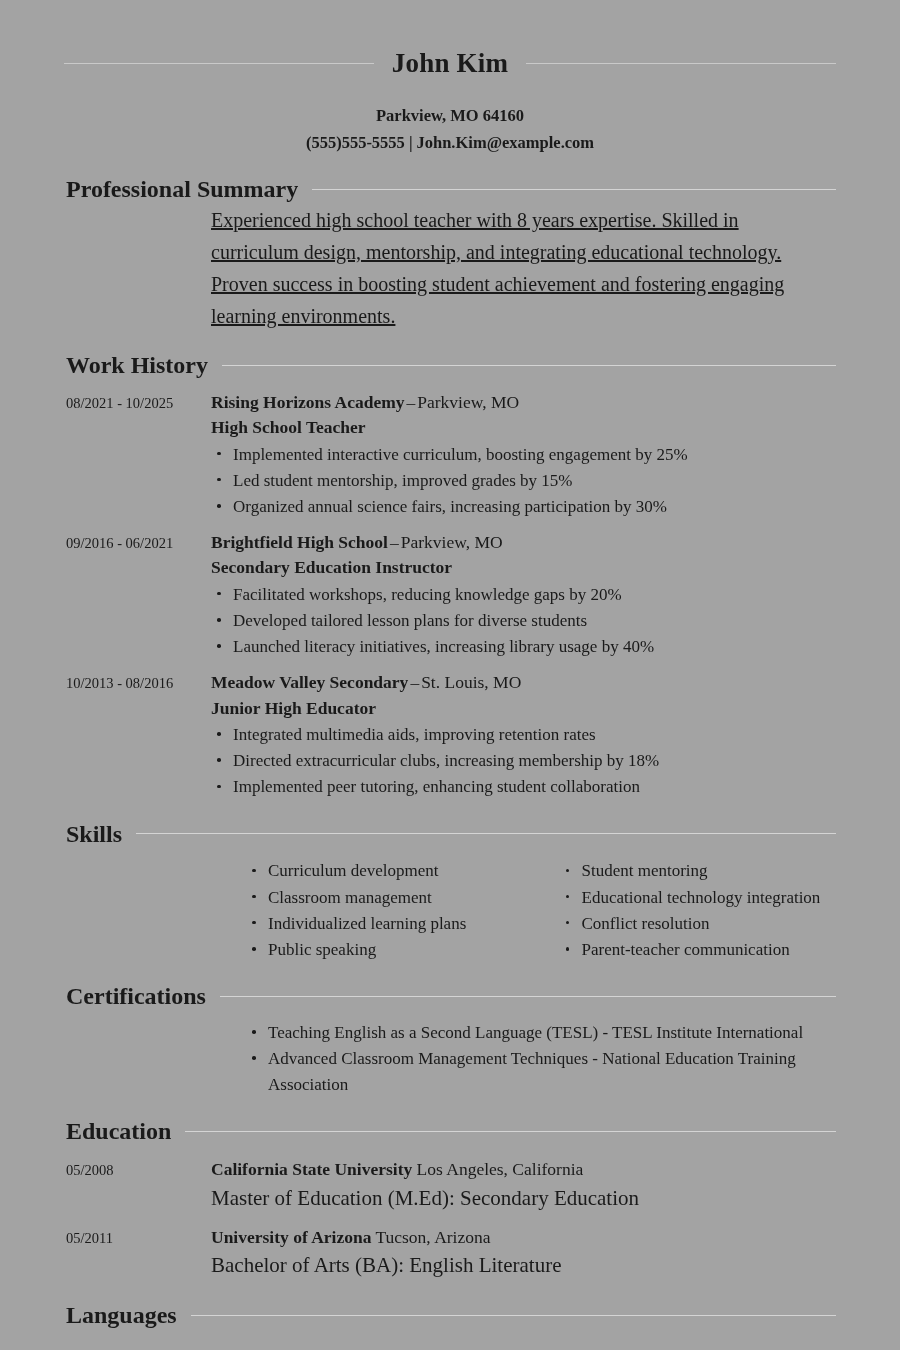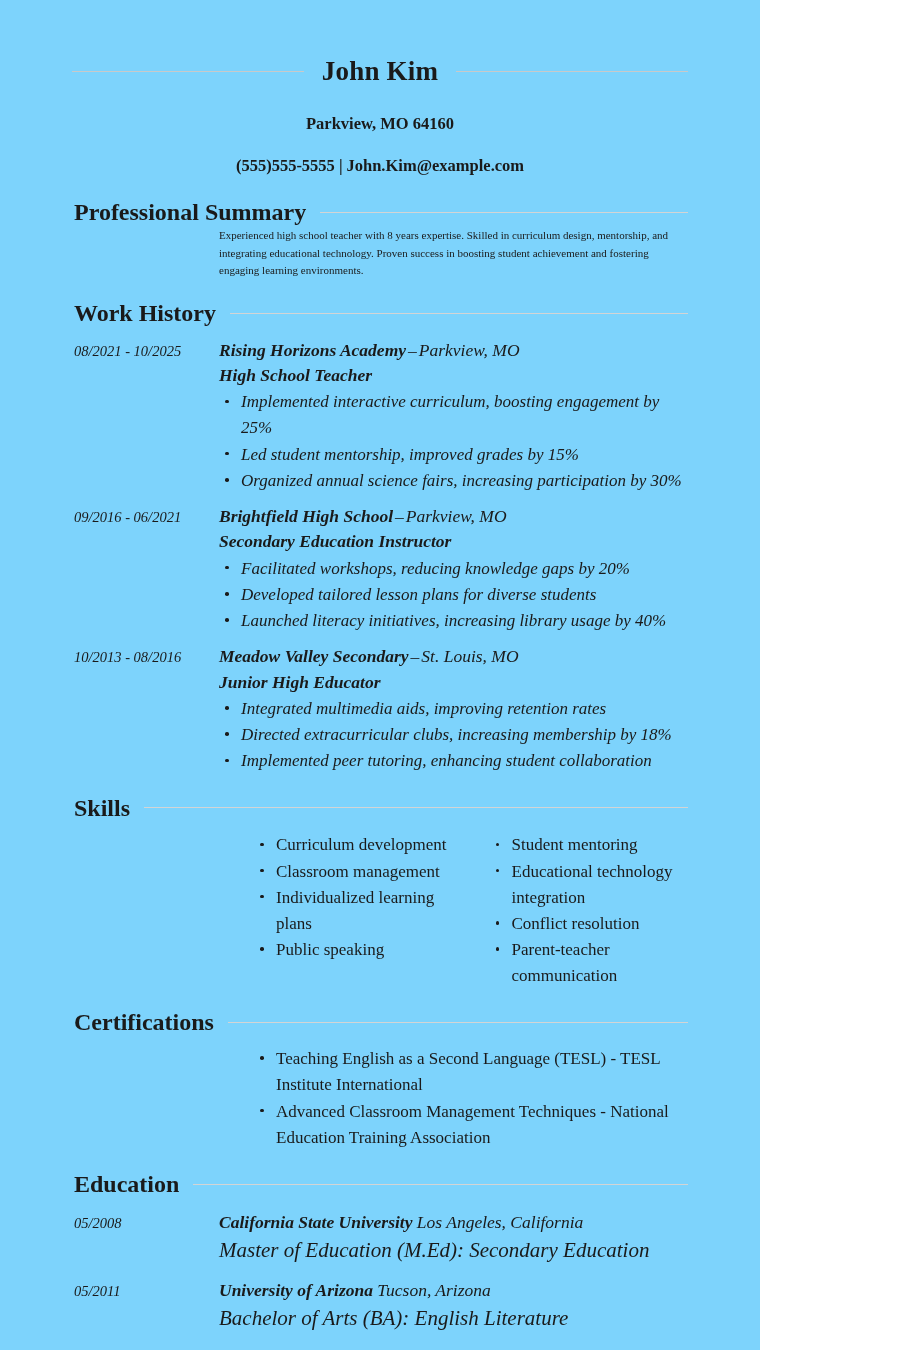--- a/index.html
+++ b/index.html
@@ -9,25 +9,25 @@
   }
   body {
     width: 900px;
     height: 1350px;
     font-family: "Liberation Serif", "DejaVu Serif", serif;
     color: #1a1a1a;
     -webkit-font-smoothing: antialiased;
   }
   .page {
     position: relative;
-    width: 760px;
+    width: 900px;
     height: 1350px;
-    padding: 17px;
+    padding: 9px;
     box-sizing: border-box;
-    background: #7dd3fc;
+    background: #a3a3a3;
   }
 
   
   .header {
     padding-top: 40px;
     text-align: center;
   }
   .name-row {
     display: flex;
     align-items: center;
@@ -78,21 +78,20 @@
     flex: 1 1 auto;
     height: 1px;
     background: #d4d4d4;
   }
 
   
   .row {
     display: flex;
     align-items: flex-start;
     margin-top: 10px;
-    font-style: italic;
   }
   .col-date {
     width: 145px;
     flex: 0 0 145px;
     font-size: 14.5px;
     line-height: 1.5;
     padding-top: 3px;
     color: #1a1a1a;
   }
   .col-body {
@@ -114,23 +113,24 @@
     font-size: 17.5px;
     font-weight: bold;
     line-height: 1.45;
   }
   .degree-line {
     font-size: 21px;
     line-height: 1.5;
   }
 
   .summary-text {
-    font-size: 11px;
+    font-size: 20px;
     line-height: 1.6;
     max-width: 620px;
+    text-decoration: underline;
   }
 
   
   ul.bullets {
     list-style: none;
     margin: 1px 0 0 0;
     padding: 0;
   }
   ul.bullets > li {
     position: relative;
@@ -180,21 +180,21 @@
 
 <div class="page">
 
   <div class="header">
     <div class="name-row">
       <span class="name-rule"></span>
       <span class="name">John Kim</span>
       <span class="name-rule"></span>
     </div>
     <div class="contact-line">Parkview, MO 64160</div>
-    <div class="contact-line" style="margin-top:18px;">
+    <div class="contact-line" style="margin-top:3px;">
       <span>(555)555-5555</span><span class="contact-sep">|</span><span>John.Kim@example.com</span>
     </div>
   </div>
 
   <div class="section">
     <div class="section-head">
       <span class="section-title">Professional Summary</span>
       <span class="section-rule"></span>
     </div>
     <div class="indent-body">
@@ -316,18 +316,18 @@
           <span class="org-name">University of Arizona</span>
           <span class="org-loc">Tucson, Arizona</span>
         </div>
         <div class="degree-line">Bachelor of Arts (BA): English Literature</div>
       </div>
     </div>
   </div>
 
   <div class="section">
     <div class="section-head">
-      <span class="section-title">Techniques</span>
+      <span class="section-title">Languages</span>
       <span class="section-rule"></span>
     </div>
   </div>
 
 </div>
 
 </body></html>

